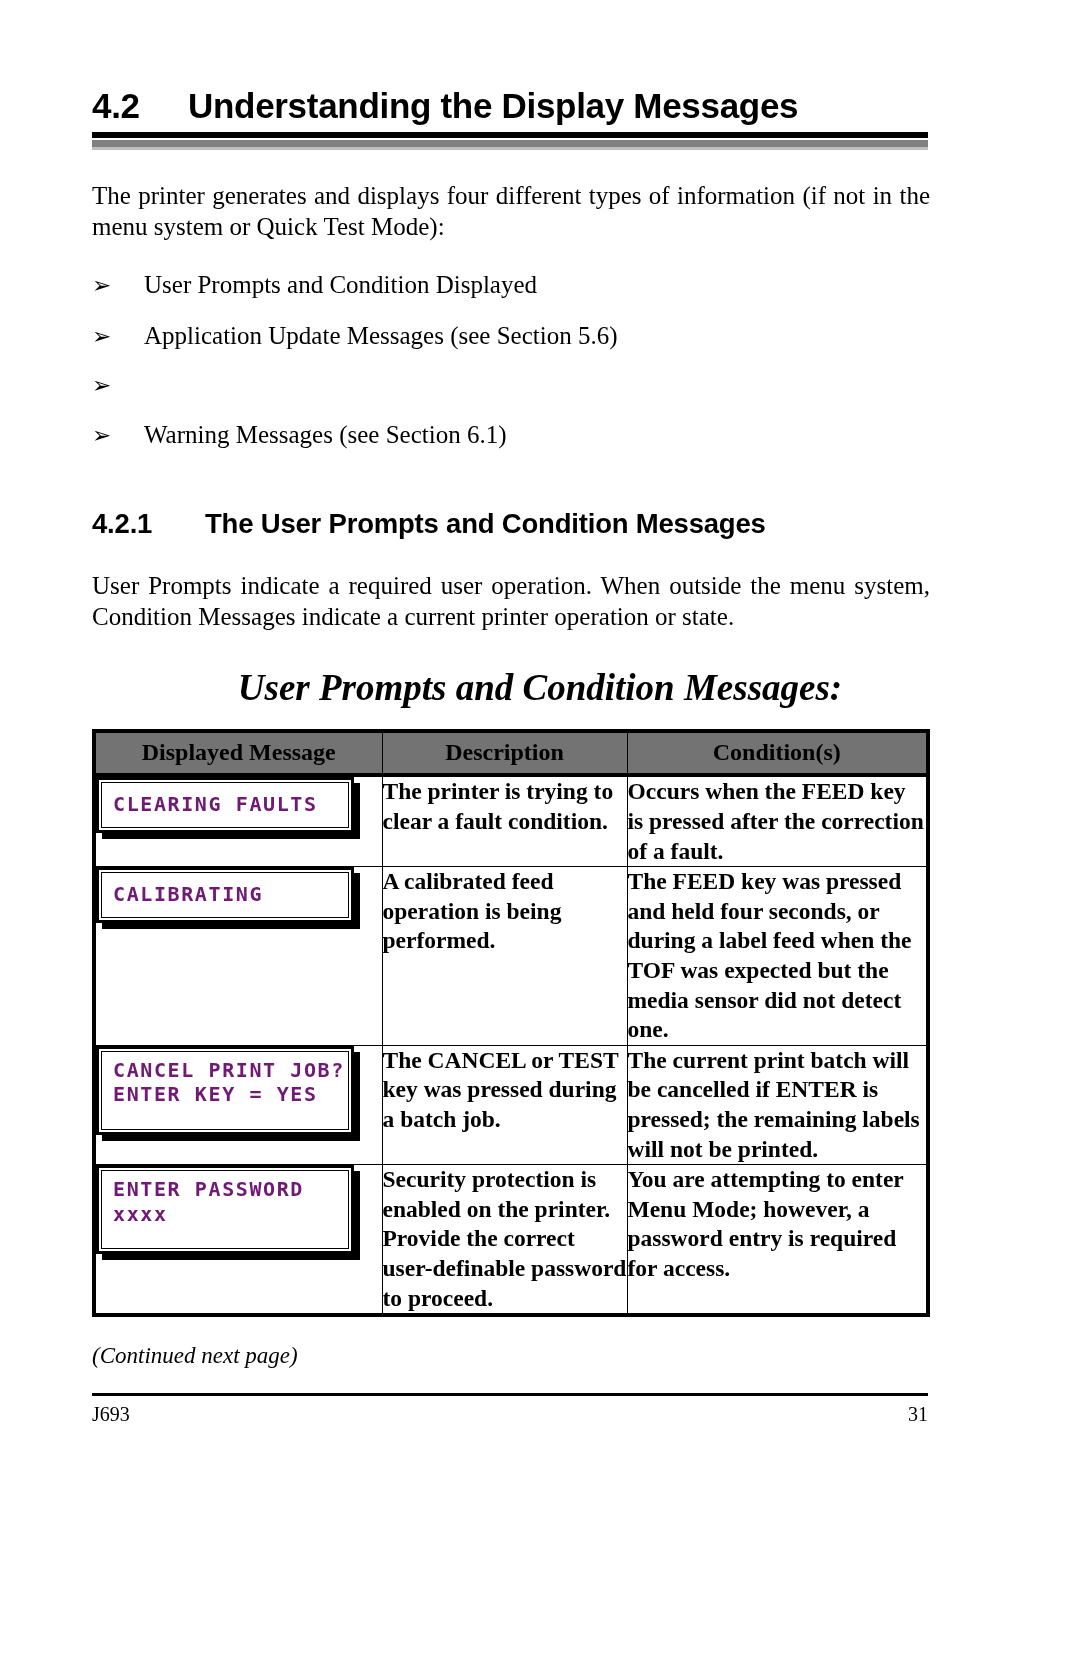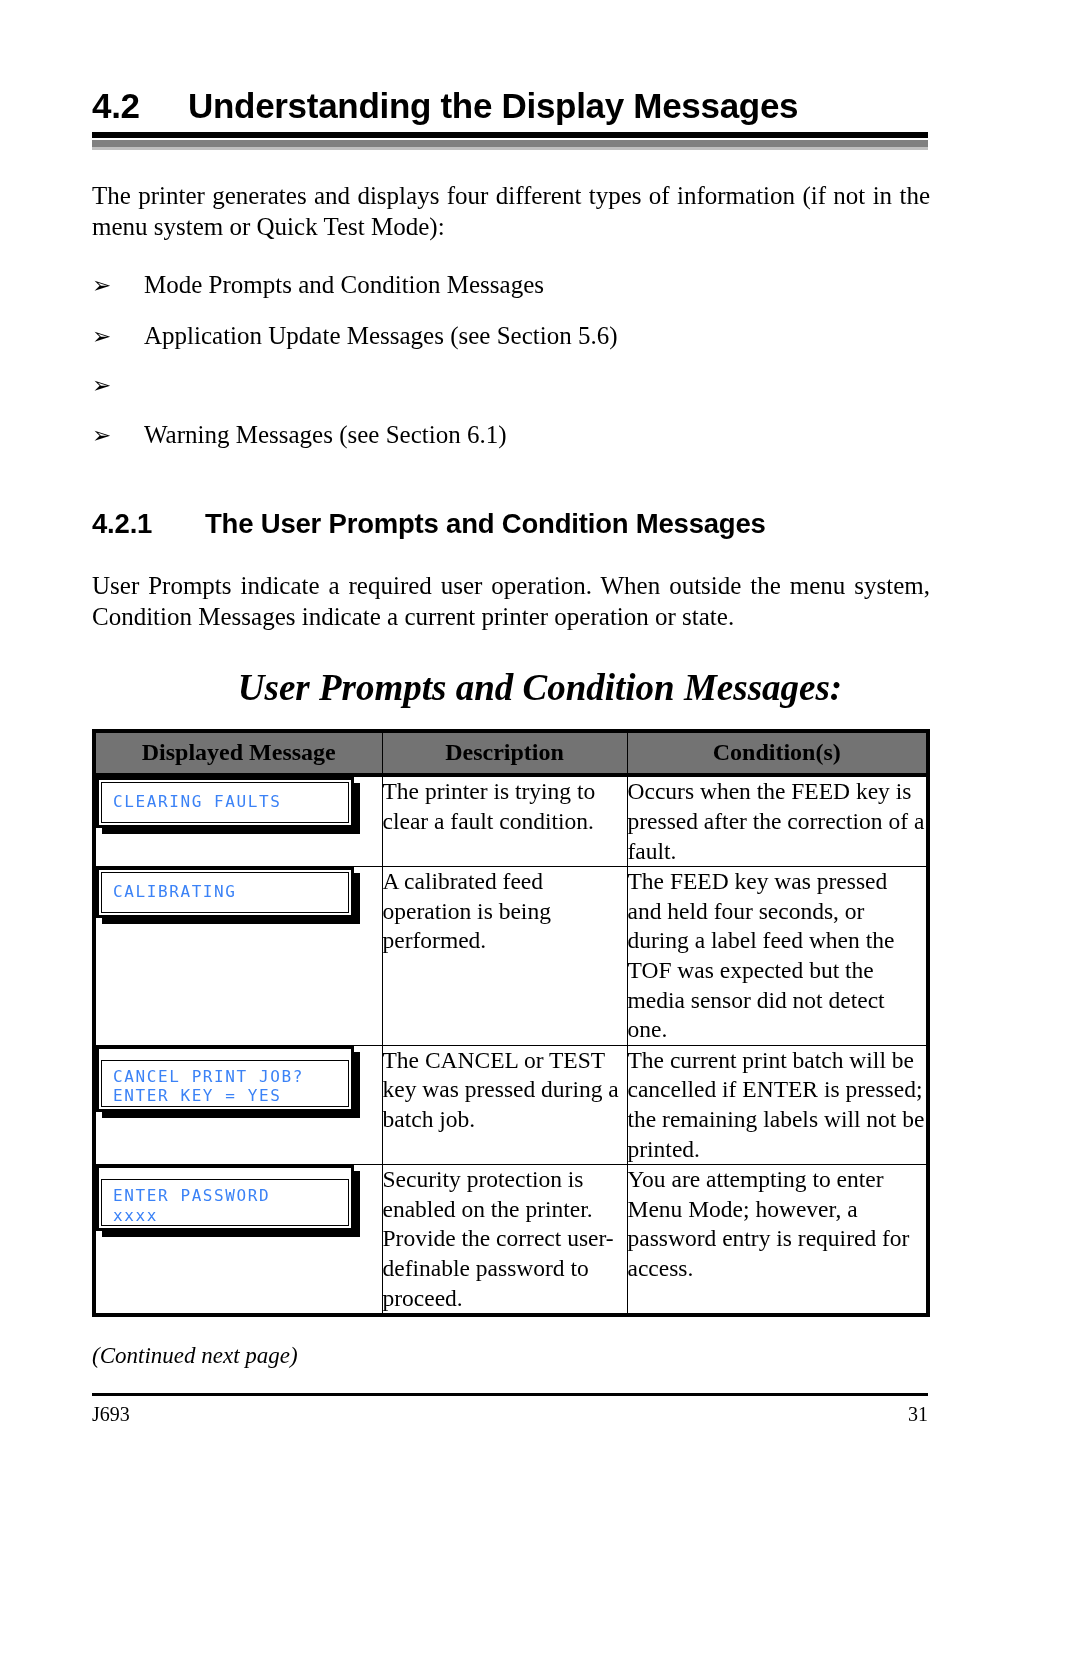--- a/index.html
+++ b/index.html
@@ -127,20 +127,21 @@
     border-bottom: 4px solid #000;
   }
   col.c1 { width: 288px; }
   col.c2 { width: 245px; }
   col.c3 { width: 301px; }
 
   td.cell-text {
     font-size: 23.5px;
     line-height: 1.26;
     padding: 7px 10px 12px 10px;
+    font-weight: bold;
   }
   td.cell-display {
     padding: 17px 12px 17px 12px;
   }
 
   
   .lcd-wrap {
     position: relative;
     width: 258px;
   }
@@ -162,28 +163,28 @@
   }
   .lcd-inner {
     border: 1.5px solid #000000;
     background: #ffffff;
     padding: 9px 11px 10px 11px;
     min-height: 38px;
     box-sizing: border-box;
   }
   .lcd-line {
     font-family: "DejaVu Sans Mono", "Liberation Mono", monospace;
-    font-size: 16px;
+    font-size: 20px;
     letter-spacing: 1.6px;
     line-height: 1.22;
-    color: #3b82f6;
+    color: #701a75;
     white-space: pre;
-    font-weight: normal;
-  }
-  .lcd.two-line .lcd-inner { padding-top: 6px; padding-bottom: 0; margin-top: 9px; }
+    font-weight: bold;
+  }
+  .lcd.two-line .lcd-inner { padding-top: 6px; padding-bottom: 22px; }
 
   
   .continued {
     font-size: 23px;
     font-style: italic;
     margin-top: 26px;
   }
   .foot-rule {
     height: 3px;
     background: #000000;
@@ -212,21 +213,21 @@
     <div class="rule-thick"></div>
     <div class="rule-grey"></div>
     <div class="rule-light"></div>
   </div>
 
   <p class="body narrow">The printer generates and displays four different types of information (if not in the menu system or Quick Test Mode):</p>
 
   <ul class="arrow-list">
     <li>
       <span class="arrow-bullet">➢</span>
-      <span>Mode Prompts and Condition Messages</span>
+      <span>User Prompts and Condition Displayed</span>
     </li>
     <li>
       <span class="arrow-bullet">➢</span>
       <span>Application Update Messages (see Section 5.6)</span>
     </li>
     <li>
       <span class="arrow-bullet">➢</span>
     </li>
     <li>
       <span class="arrow-bullet">➢</span>

